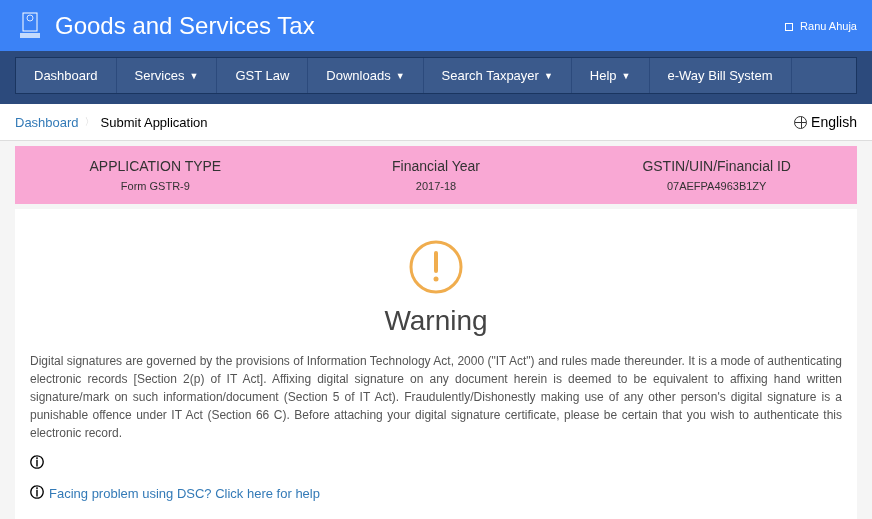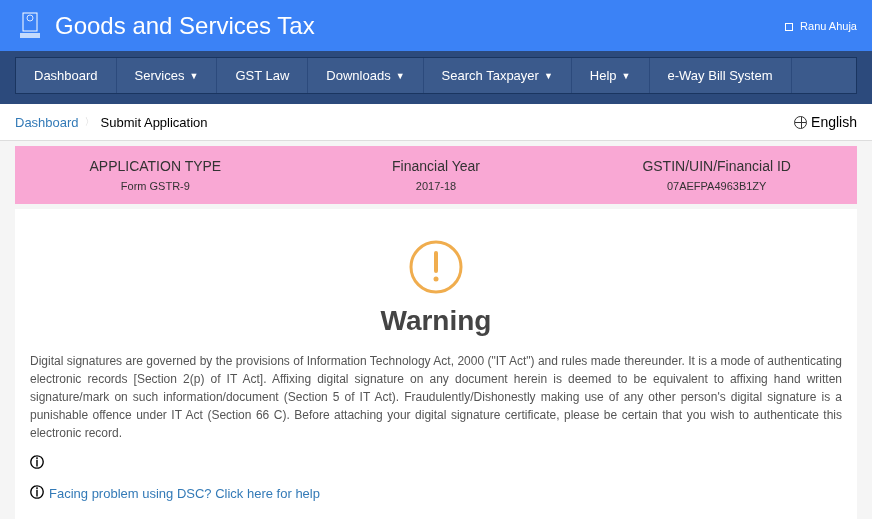--- a/index.html
+++ b/index.html
@@ -22,21 +22,21 @@
 .globe { width: 13px; height: 13px; border: 1.5px solid #333; border-radius: 50%; position: relative; }
 .globe::before { content: ''; position: absolute; top: 0; bottom: 0; left: 50%; width: 1px; background: #333; }
 .globe::after { content: ''; position: absolute; left: 0; right: 0; top: 50%; height: 1px; background: #333; }
 .info-bar { background: #f9a8d4; margin: 5px 15px 0; display: flex; }
 .info-col { flex: 1; text-align: center; padding: 12px; }
 .info-label { font-size: 14px; color: #333; margin-bottom: 6px; }
 .info-label.caps { text-transform: uppercase; }
 .info-value { font-size: 11px; color: #333; }
 .content { background: white; margin: 5px 15px; padding: 20px 15px; }
 .warning-icon { display: block; margin: 10px auto; }
-.warning-title { text-align: center; font-size: 28px; color: #444; font-weight: bold; margin: 10px 0 15px; }
+.warning-title { text-align: center; font-size: 28px; color: #444; font-weight: normal; margin: 10px 0 15px; }
 .warning-text { font-size: 12px; color: #555; line-height: 1.5; text-align: justify; }
 .note-row { display: flex; align-items: center; gap: 5px; margin-top: 12px; font-size: 13px; }
 .info-icon { font-weight: bold; font-size: 14px; }
 .help-link { color: #337ab7; text-decoration: none; }
 </style>
 </head>
 <body>
 
 <div class="header">
   <div class="header-left">

